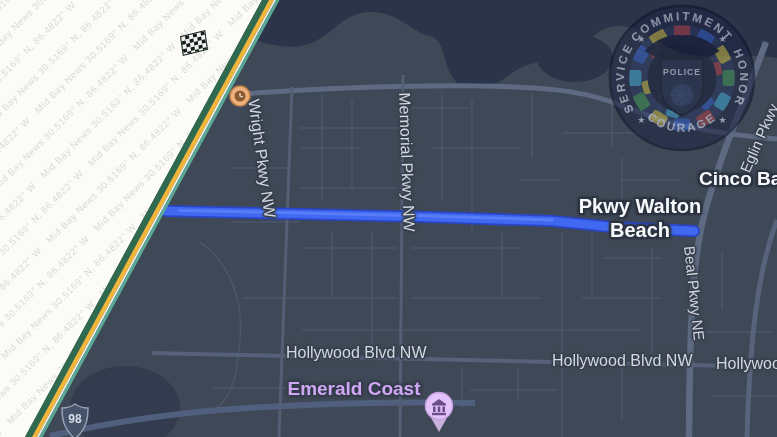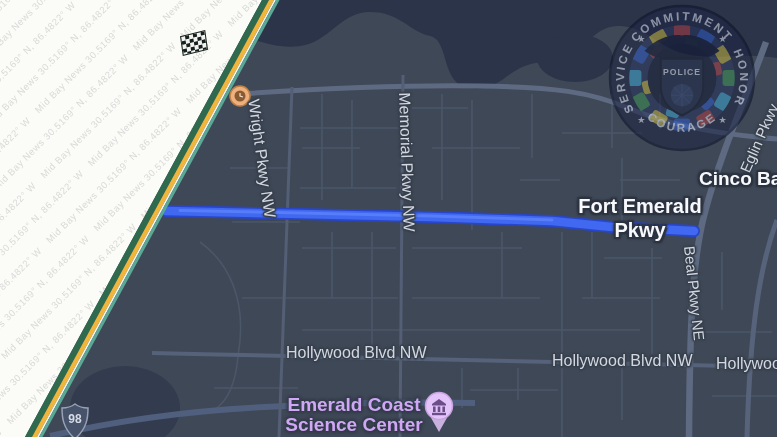--- a/index.html
+++ b/index.html
@@ -182,33 +182,32 @@
 
   <div class="lbl lbl-road rot" style="left:262px;top:98px;transform:rotate(82deg)">Wright Pkwy NW</div>
 
   <div class="lbl lbl-road rot" style="left:413px;top:92px;transform:rotate(88deg)">Memorial Pkwy NW</div>
 
   <div class="lbl lbl-road-sm rot" style="left:698px;top:245px;transform:rotate(84deg)">Beal Pkwy NE</div>
 
   <div class="lbl lbl-road-sm" style="left:752px;top:158px;transform:rotate(-66deg);transform-origin:0 100%">Eglin Pkwy</div>
 
   <div class="lbl lbl-city" style="left:555px;top:194px;width:170px">
-    <div>Fort Emerald</div>
-    <div>Pkwy</div>
+    <div>Pkwy Walton</div>
+    <div>Beach</div>
   </div>
 
   <div class="lbl lbl-city" style="left:699px;top:167px;font-size:19px">Cinco Bayou</div>
 
   <div class="lbl lbl-road" style="left:286px;top:344px">Hollywood Blvd NW</div>
   <div class="lbl lbl-road" style="left:552px;top:352px">Hollywood Blvd NW</div>
   <div class="lbl lbl-road" style="left:716px;top:355px">Hollywood Blvd NW</div>
 
-  <div class="lbl lbl-poi" style="left:279px;top:395px;width:150px">
+  <div class="lbl lbl-poi" style="left:279px;top:379px;width:150px">
     <div>Emerald Coast</div>
-    <div>Science Center</div>
   </div>
 
   <div class="shield98">
     <svg width="30" height="40" viewBox="0 0 30 40">
       <path d="M15,2 C11,5 6,6 2,6 C2,16 3,26 15,37 C27,26 28,16 28,6 C24,6 19,5 15,2 Z" fill="#47536a" stroke="#97a2b6" stroke-width="1.5"></path>
       <text x="15" y="21" text-anchor="middle" font-size="12" font-weight="bold" fill="#d5dbe5">98</text>
     </svg>
   </div>
 
   <div class="wedge">

